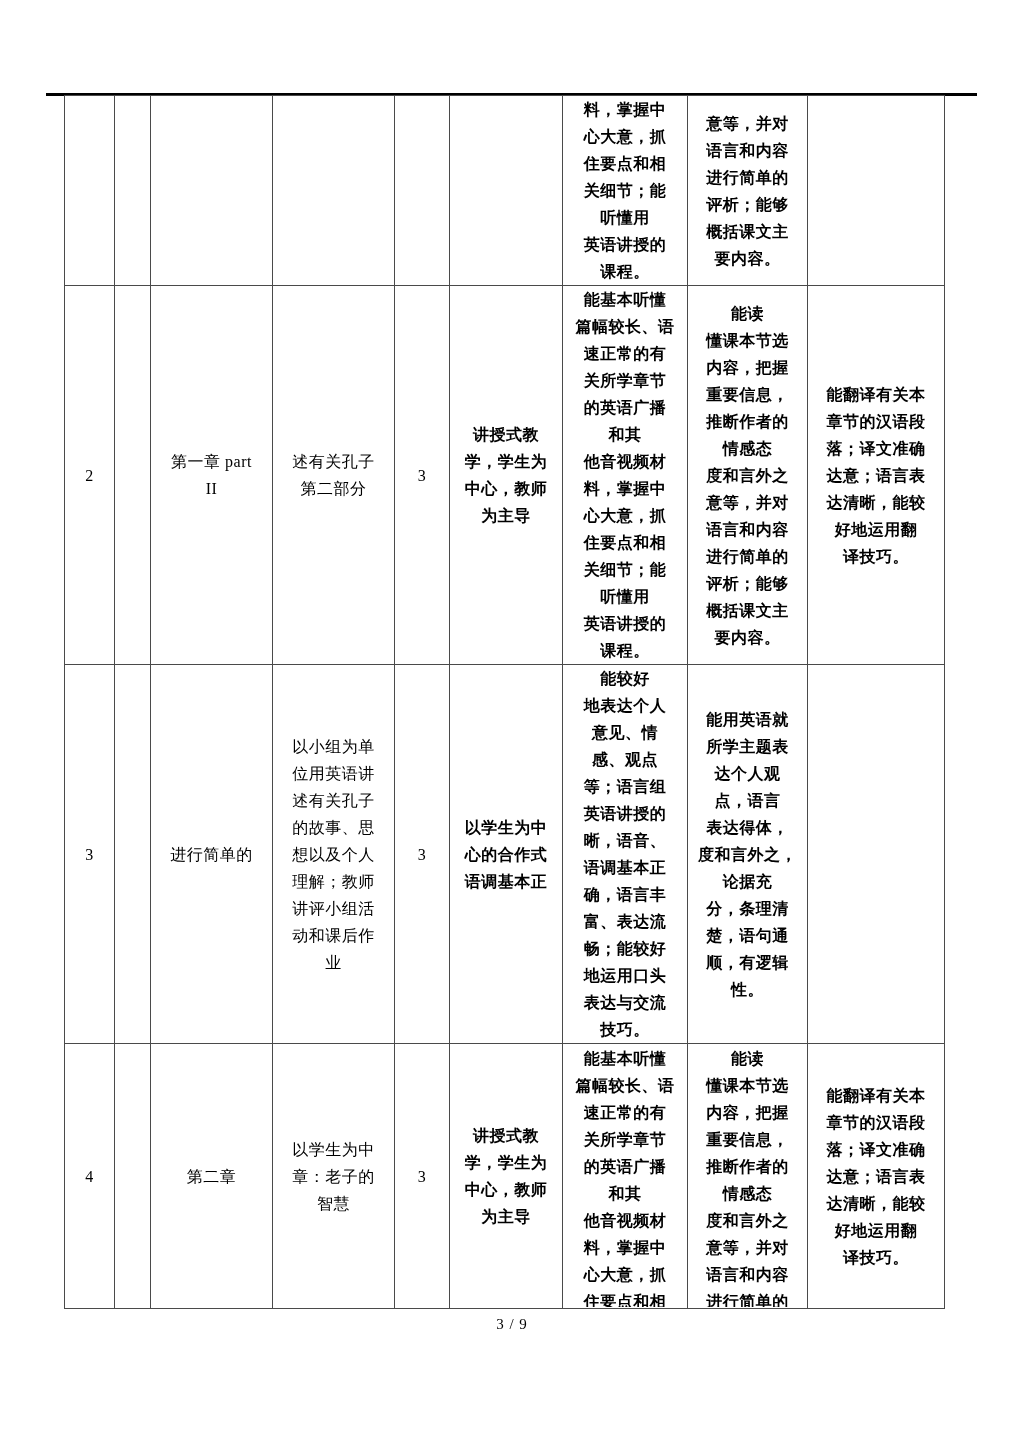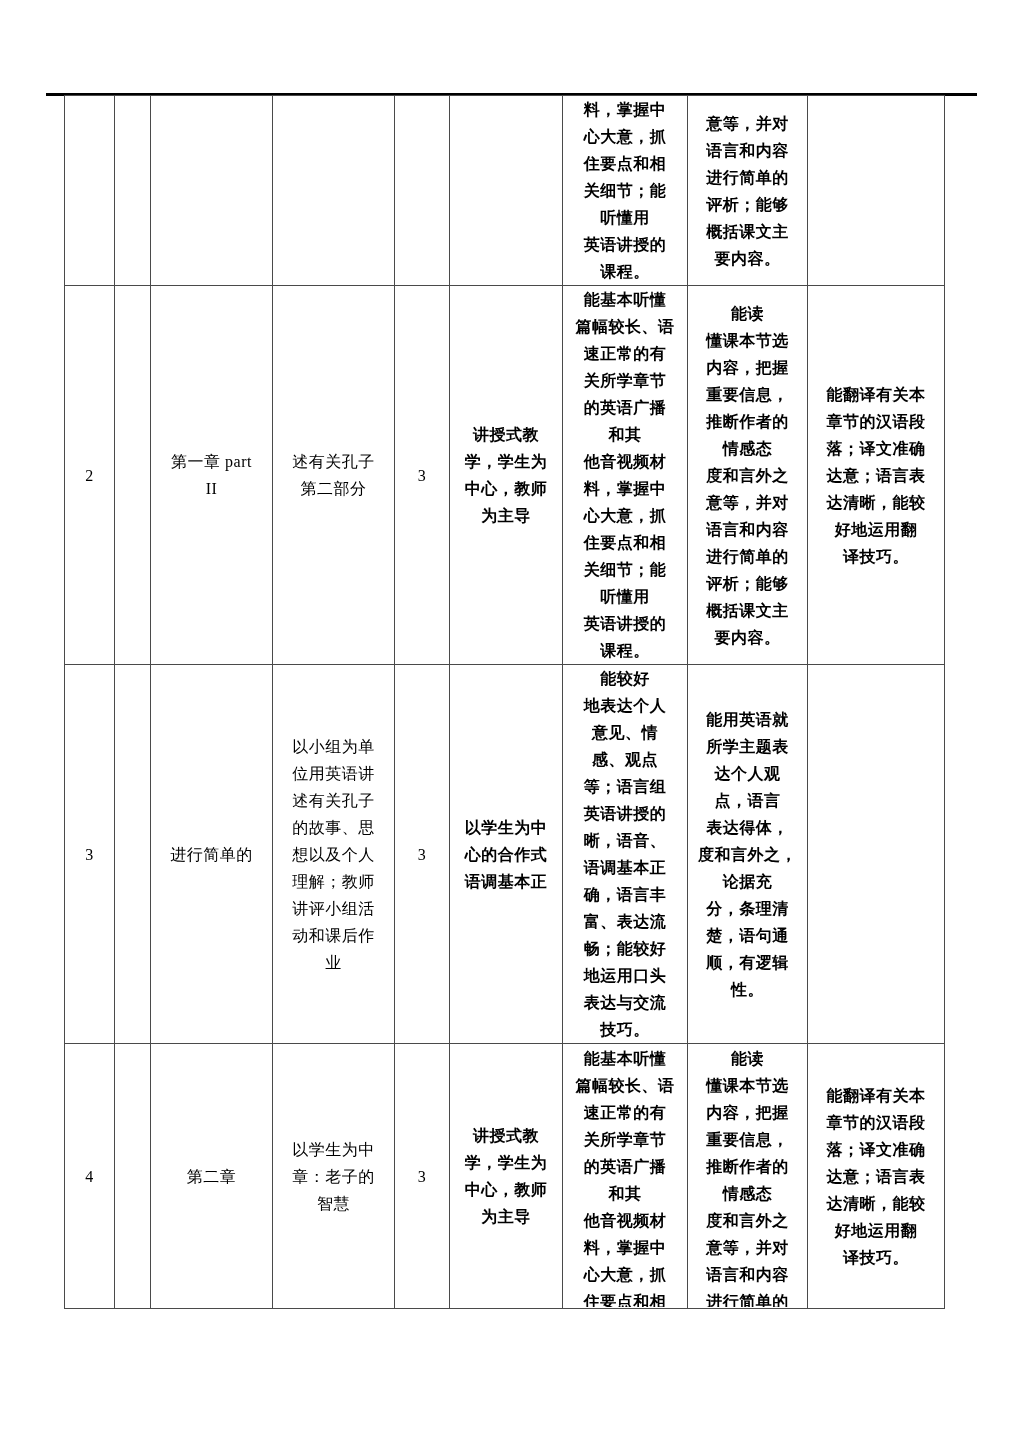--- a/index.html
+++ b/index.html
@@ -295,14 +295,15 @@
 达意；语言表
 达清晰，能较
 好地运用翻
 译技巧。</div>
           </td>
       </tr>
 
     </tbody>
   </table>
 
+  <div class="doc-footer">3 / 9</div>
 
 </div>
 
 </body></html>

